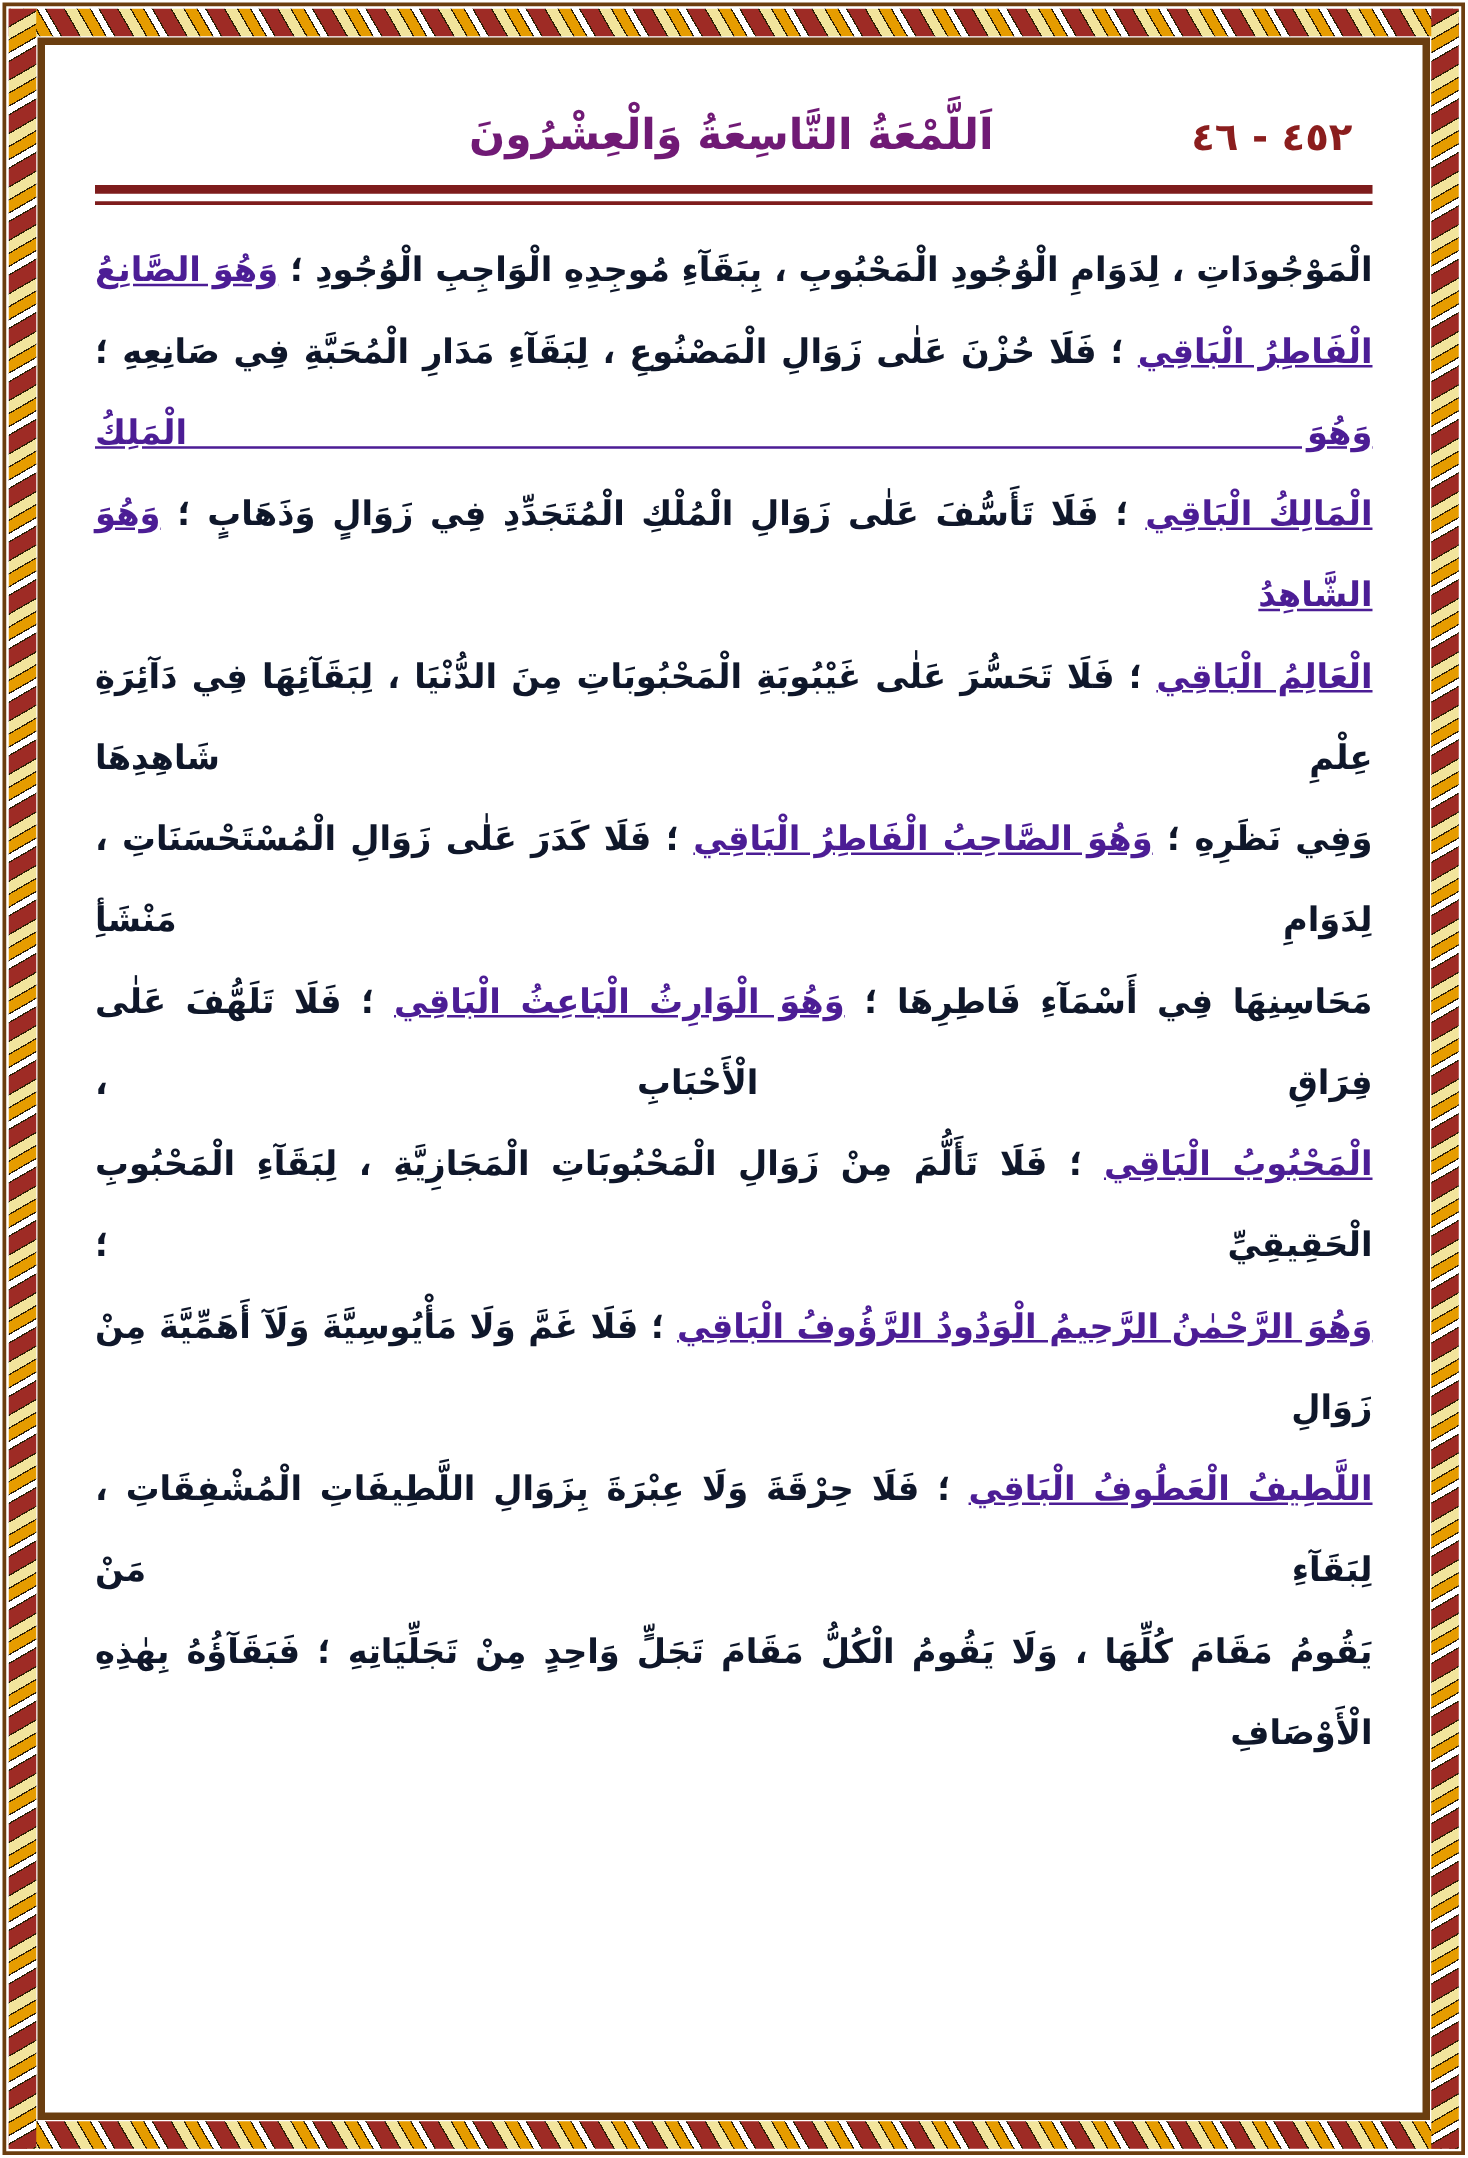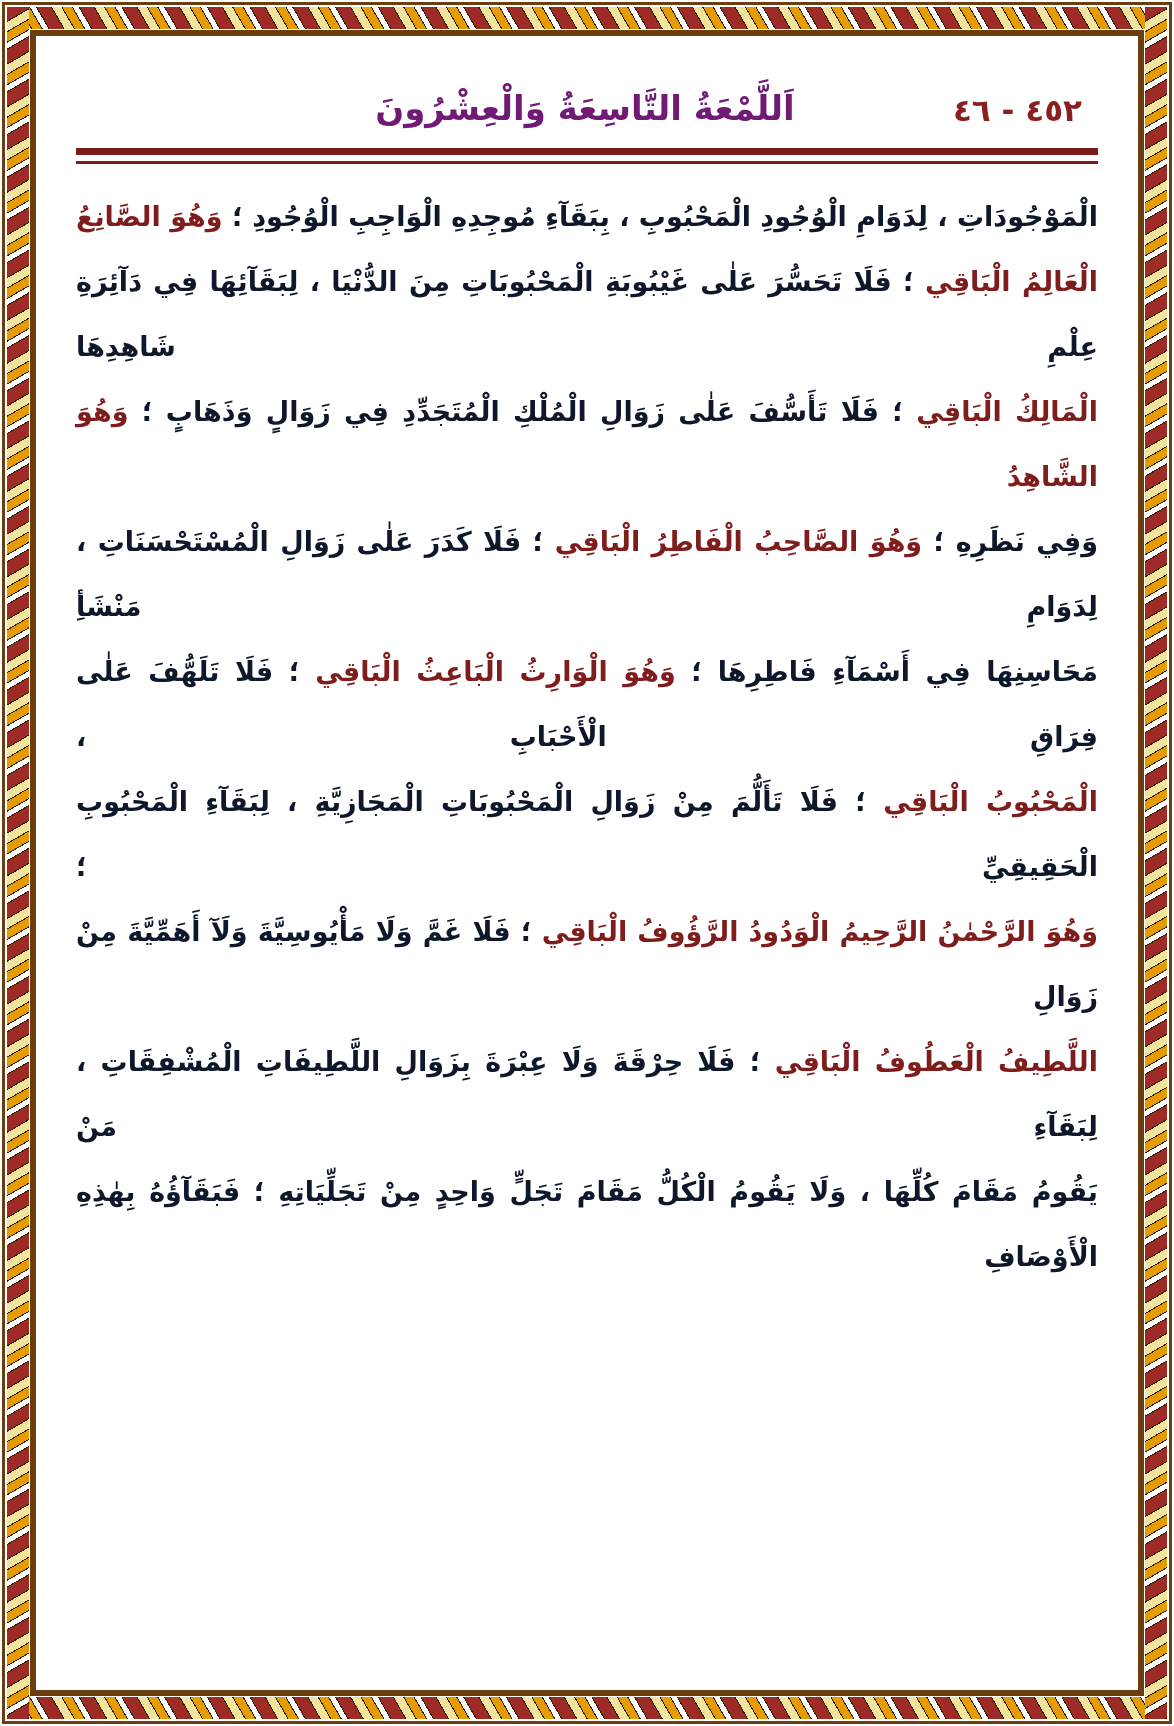--- a/index.html
+++ b/index.html
@@ -29,21 +29,21 @@
   .page-number{
     position:absolute;right:16px;top:2px;font-size:31px;font-weight:bold;color:#8b1e1e;line-height:64px;
   }
   .double-rule{margin-top:8px;height:6px;border-top:7px solid #7e1c1c;border-bottom:3px solid #7e1c1c;}
   #body-lines{margin-top:20px;}
   .tline{
     font-size:27px;font-weight:bold;line-height:65px;color:#161616;
     text-align:justify;text-align-last:justify;
   }
   .seg-black{color:#0f172a;}
-  .seg-red{color:#7f1d1d;}
+  .seg-red{color:#4c1d95;text-decoration:underline;}
 </style>
 </head>
 <body>
 
 <div class="page">
   <div class="frame-outer"></div>
   <div class="band band-top"></div>
   <div class="band band-bottom"></div>
   <div class="band band-left"></div>
   <div class="band band-right"></div>
@@ -51,22 +51,23 @@
 
   <div class="content">
     <header>
       <div class="title">اَللَّمْعَةُ التَّاسِعَةُ وَالْعِشْرُونَ</div>
       <div class="page-number">٤٥٢ - ٤٦</div>
     </header>
     <div class="double-rule"></div>
 
     <main id="body-lines">
         <div class="tline"><span class="seg-black">الْمَوْجُودَاتِ ، لِدَوَامِ الْوُجُودِ الْمَحْبُوبِ ، بِبَقَآءِ مُوجِدِهِ الْوَاجِبِ الْوُجُودِ ؛ </span><span class="seg-red">وَهُوَ الصَّانِعُ</span></div>
+        <div class="tline"><span class="seg-red">الْفَاطِرُ الْبَاقِي</span><span class="seg-black"> ؛ فَلَا حُزْنَ عَلٰى زَوَالِ الْمَصْنُوعِ ، لِبَقَآءِ مَدَارِ الْمُحَبَّةِ فِي صَانِعِهِ ؛ </span><span class="seg-red">وَهُوَ الْمَلِكُ</span></div>
+        <div class="tline"><span class="seg-red">الْمَالِكُ الْبَاقِي</span><span class="seg-black"> ؛ فَلَا تَأَسُّفَ عَلٰى زَوَالِ الْمُلْكِ الْمُتَجَدِّدِ فِي زَوَالٍ وَذَهَابٍ ؛ </span><span class="seg-red">وَهُوَ الشَّاهِدُ</span></div>
         <div class="tline"><span class="seg-red">الْعَالِمُ الْبَاقِي</span><span class="seg-black"> ؛ فَلَا تَحَسُّرَ عَلٰى غَيْبُوبَةِ الْمَحْبُوبَاتِ مِنَ الدُّنْيَا ، لِبَقَآئِهَا فِي دَآئِرَةِ عِلْمِ شَاهِدِهَا</span></div>
-        <div class="tline"><span class="seg-red">الْمَالِكُ الْبَاقِي</span><span class="seg-black"> ؛ فَلَا تَأَسُّفَ عَلٰى زَوَالِ الْمُلْكِ الْمُتَجَدِّدِ فِي زَوَالٍ وَذَهَابٍ ؛ </span><span class="seg-red">وَهُوَ الشَّاهِدُ</span></div>
         <div class="tline"><span class="seg-black">وَفِي نَظَرِهِ ؛ </span><span class="seg-red">وَهُوَ الصَّاحِبُ الْفَاطِرُ الْبَاقِي</span><span class="seg-black"> ؛ فَلَا كَدَرَ عَلٰى زَوَالِ الْمُسْتَحْسَنَاتِ ، لِدَوَامِ مَنْشَأِ</span></div>
         <div class="tline"><span class="seg-black">مَحَاسِنِهَا فِي أَسْمَآءِ فَاطِرِهَا ؛ </span><span class="seg-red">وَهُوَ الْوَارِثُ الْبَاعِثُ الْبَاقِي</span><span class="seg-black"> ؛ فَلَا تَلَهُّفَ عَلٰى فِرَاقِ الْأَحْبَابِ ،</span></div>
         <div class="tline"><span class="seg-red">الْمَحْبُوبُ الْبَاقِي</span><span class="seg-black"> ؛ فَلَا تَأَلُّمَ مِنْ زَوَالِ الْمَحْبُوبَاتِ الْمَجَازِيَّةِ ، لِبَقَآءِ الْمَحْبُوبِ الْحَقِيقِيِّ ؛</span></div>
         <div class="tline"><span class="seg-red">وَهُوَ الرَّحْمٰنُ الرَّحِيمُ الْوَدُودُ الرَّؤُوفُ الْبَاقِي</span><span class="seg-black"> ؛ فَلَا غَمَّ وَلَا مَأْيُوسِيَّةَ وَلَآ أَهَمِّيَّةَ مِنْ زَوَالِ</span></div>
         <div class="tline"><span class="seg-red">اللَّطِيفُ الْعَطُوفُ الْبَاقِي</span><span class="seg-black"> ؛ فَلَا حِرْقَةَ وَلَا عِبْرَةَ بِزَوَالِ اللَّطِيفَاتِ الْمُشْفِقَاتِ ، لِبَقَآءِ مَنْ</span></div>
         <div class="tline"><span class="seg-black">يَقُومُ مَقَامَ كُلِّهَا ، وَلَا يَقُومُ الْكُلُّ مَقَامَ تَجَلٍّ وَاحِدٍ مِنْ تَجَلِّيَاتِهِ ؛ فَبَقَآؤُهُ بِهٰذِهِ الْأَوْصَافِ</span></div>
       </main>
 
   </div>
 

